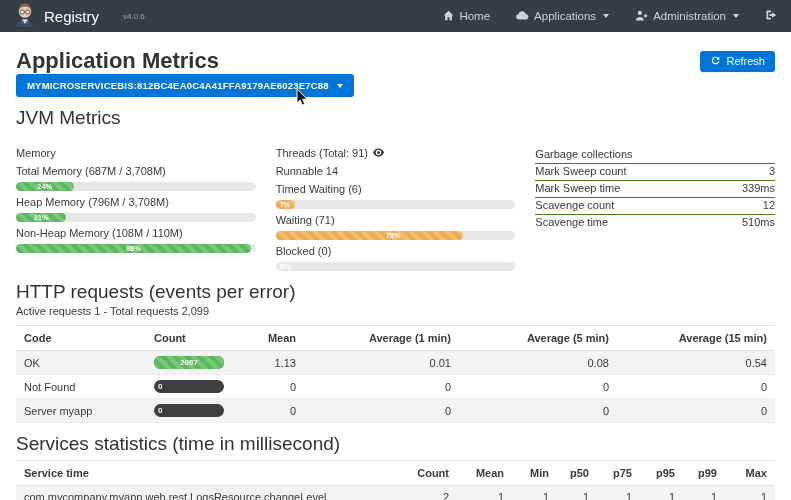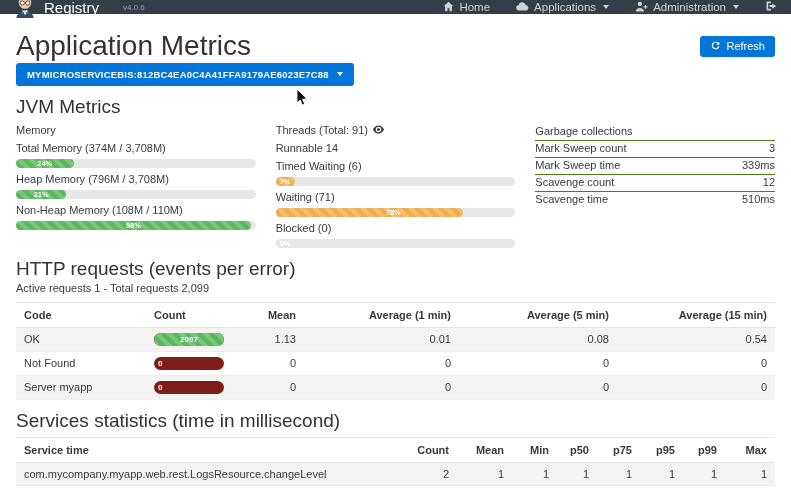--- a/index.html
+++ b/index.html
@@ -1,43 +1,43 @@
 <!DOCTYPE html>
 <html><head>
 <meta charset="utf-8">
 <style>
   * { box-sizing: border-box; margin: 0; padding: 0; }
   html,body { width: 791px; height: 500px; overflow: hidden; background: #fff;
     font-family: "Liberation Sans", sans-serif; color: #373a3c; }
 
   
-  .navbar { height: 14px; background: #353d47; display: flex; align-items: center;
+  .navbar { height: 32px; background: #353d47; display: flex; align-items: center;
     justify-content: space-between; padding: 4px 14px; }
   .brand { display: flex; align-items: center; gap: 8px; }
   .brand-name { color: #fff; font-size: 15px; }
   .brand-version { color: #9aa0a6; font-size: 8px; margin-left: 16px; }
   .nav-links { display: flex; align-items: center; gap: 26px; }
   .nav-link { display: flex; align-items: center; gap: 5px; color: #cfd2d6;
     font-size: 11.5px; text-decoration: none; cursor: pointer; }
   .caret { width: 0; height: 0; border-left: 3.5px solid transparent;
     border-right: 3.5px solid transparent; border-top: 4px solid #cfd2d6; margin-left: 2px; }
 
   
   .container { padding: 0 16px; }
   .page-head { display: flex; justify-content: space-between; align-items: center; margin-top: 17px; }
-  h2 { font-size: 28px; font-weight: 400; color: #333; line-height: 1.1; }
+  h2 { font-size: 22px; font-weight: 700; color: #333; line-height: 1.1; }
   h3 { font-size: 19px; font-weight: 500; color: #333; line-height: 20px; margin-top: 11px; }
   .btn { border: none; border-radius: 3px; cursor: pointer; color: #fff; background: #0275d8; }
   .btn-refresh { font-size: 11px; padding: 4px 10px; display: flex; align-items: center; gap: 5px; }
   .btn-instance { margin-top: 1px; font-size: 9.5px; font-weight: bold; letter-spacing: .2px;
     padding: 6px 11px; display: flex; align-items: center; gap: 6px; }
   .btn-instance .caret { border-top-color: #fff; }
 
   
-  .cols { display: flex; gap: 20px; margin-top: 7px; font-size: 11px; }
+  .cols { display: flex; gap: 20px; margin-top: 19px; font-size: 11px; }
   .col { flex: 1; min-width: 0; }
   .col-title { line-height: 13px; margin-bottom: 1px; display: flex; align-items: center; gap: 5px; }
   .metric-label { margin: 5px 0 4px; line-height: 13px; white-space: nowrap; }
   .progress { height: 9px; background: #e7e7e7; border-radius: 5px; }
   .pbar { height: 100%; border-radius: 5px; display: flex; align-items: center;
     justify-content: center; min-width: fit-content; color: #fff; font-size: 7.5px; font-weight: bold; }
   .pbar span { padding: 0 4px; white-space: nowrap; line-height: 9px; }
   .striped { background-image: linear-gradient(45deg, rgba(255,255,255,.18) 25%, transparent 25%,
     transparent 50%, rgba(255,255,255,.18) 50%, rgba(255,255,255,.18) 75%, transparent 75%, transparent);
     background-size: 12px 12px; }
@@ -49,21 +49,21 @@
   .gc-row:last-child { border-bottom: none; }
 
   
   .subtitle { font-size: 11px; margin: 3px 0 8px; }
   table { width: 100%; border-collapse: collapse; font-size: 11px; table-layout: fixed; }
   th { font-weight: bold; text-align: left; padding: 6px 8px;
     border-top: 1px solid #e3e3e3; border-bottom: 1px solid #e3e3e3; }
   td { padding: 5px 8px; border-bottom: 1px solid #ededed; }
   .num { text-align: right; }
   tbody tr:nth-child(odd) { background: #f3f3f3; }
-  .count-progress { width: 70px; height: 13px; border-radius: 7px; background: #7f1d1d; }
+  .count-progress { width: 70px; height: 13px; border-radius: 7px; background: #404040; }
   .count-progress .pbar { border-radius: 7px; font-size: 8px; }
   .svc-table { margin-top: 6px; }
   .http-table { margin-top: 2px; }
   .svc-name { overflow: hidden; white-space: nowrap; }
 
   
   .cursor { position: absolute; left: 296px; top: 88px; pointer-events: none; }
 </style>
 </head>
 <body>
@@ -143,21 +143,21 @@
     <span>MYMICROSERVICEBIS:812BC4EA0C4A41FFA9179AE6023E7C88</span>
     <span class="caret"></span>
   </button>
 
   <h3>JVM Metrics</h3>
   <div class="cols">
 
     <div class="col">
       <div class="col-title">Memory</div>
       <div>
-        <div class="metric-label">Total Memory (374M / 3,708M)</div>
+        <div class="metric-label">Total Memory (687M / 3,708M)</div>
         <div class="progress">
           <div class="pbar striped pb-success" style="width: 24%;">
               <span>24%</span>
             </div>
         </div>
       </div>
       <div>
         <div class="metric-label">Heap Memory (796M / 3,708M)</div>
         <div class="progress">
           <div class="pbar striped pb-success" style="width: 21%;">

